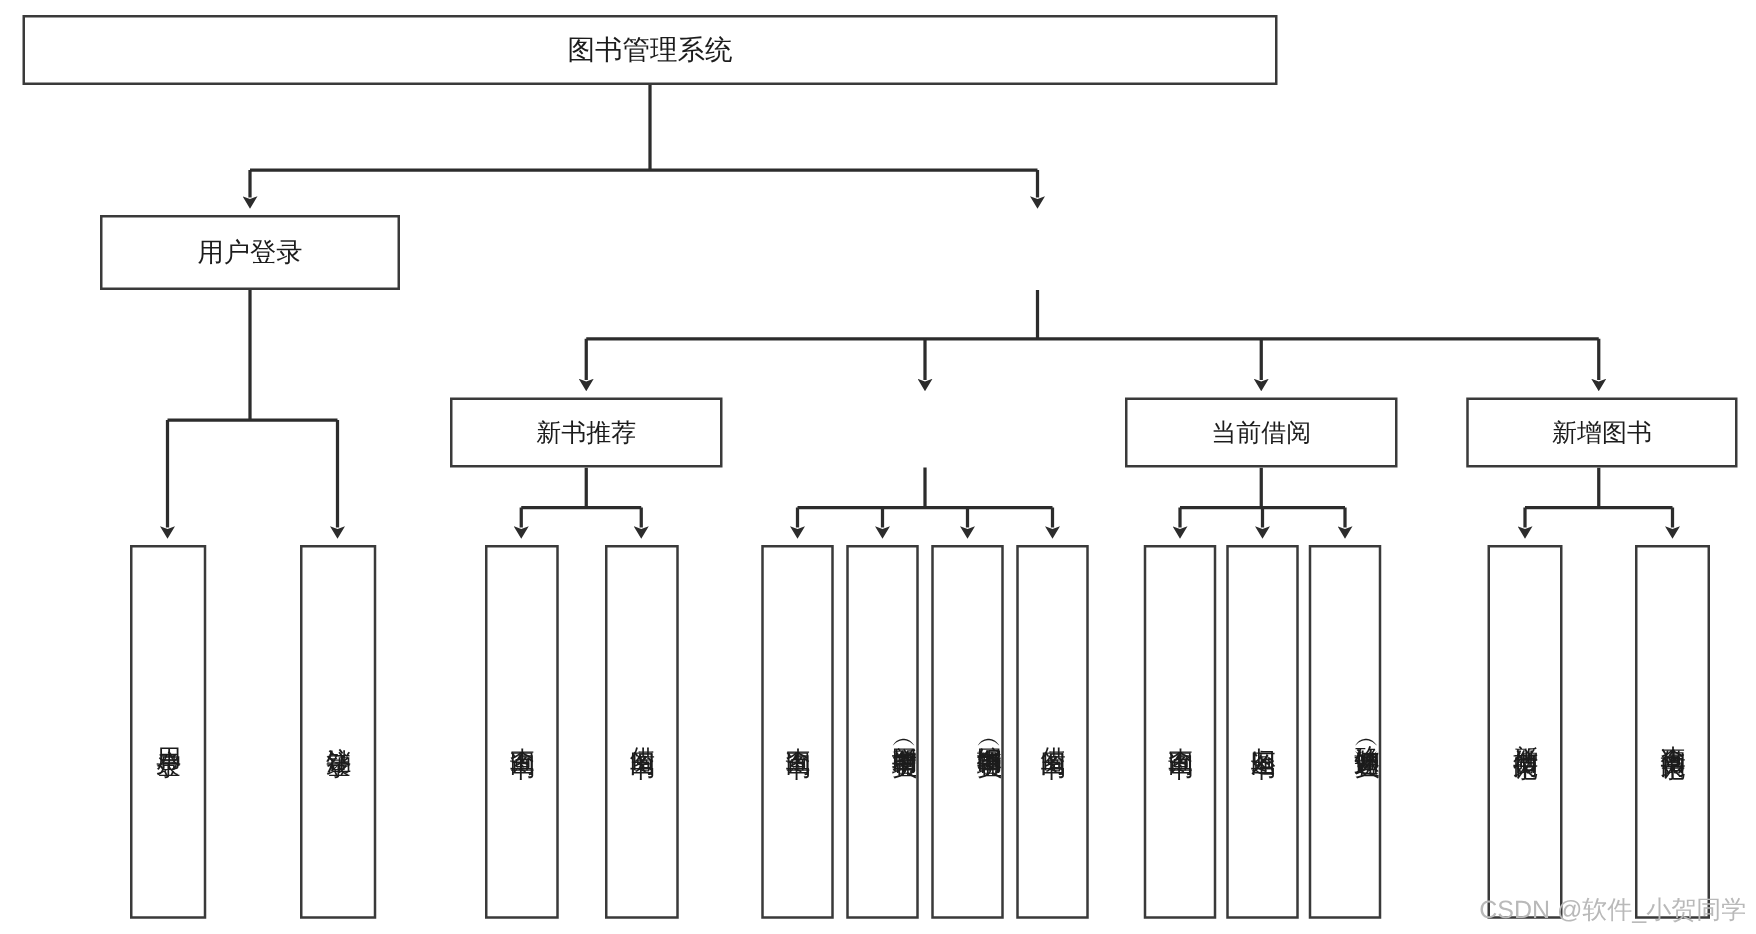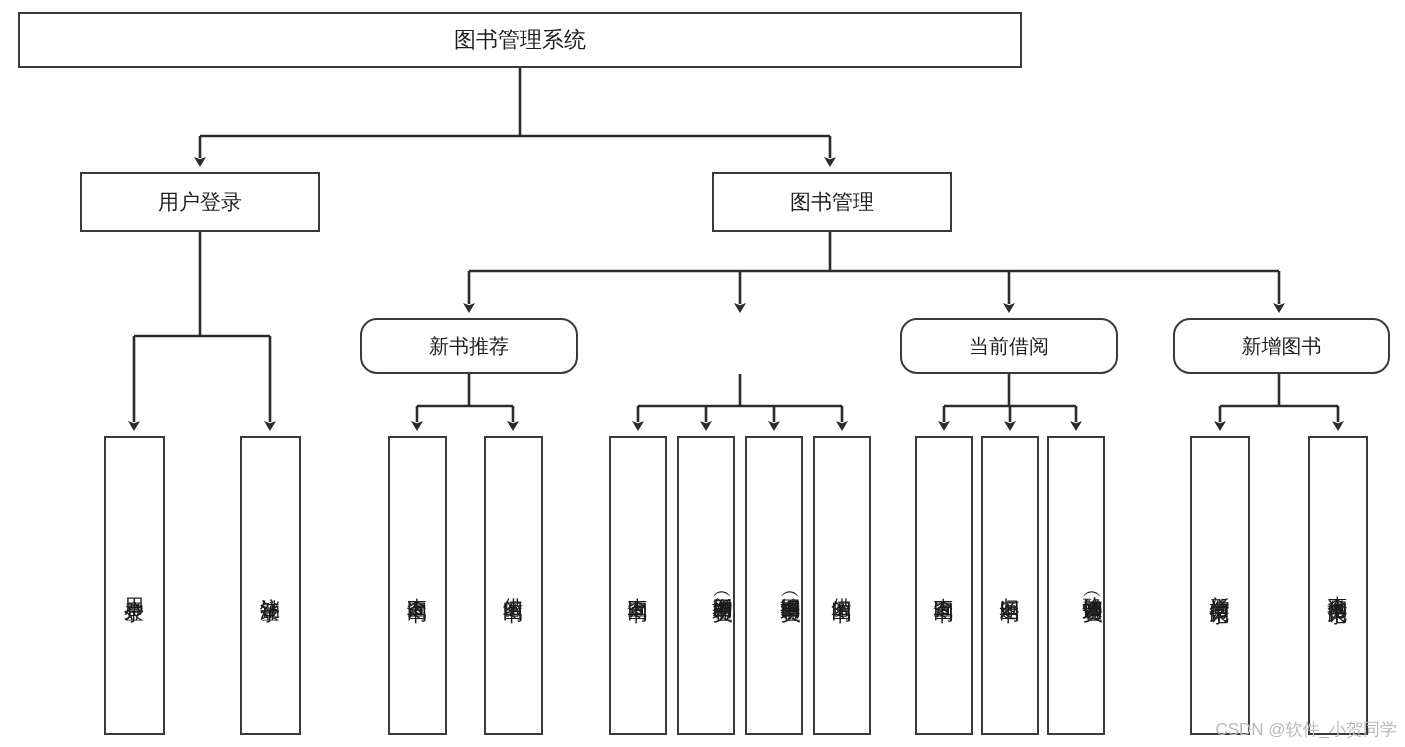--- a/index.html
+++ b/index.html
@@ -28,21 +28,20 @@
     color: #1c1c1c;
   }
   .node-root {
     font-size: 22px;
   }
   .node-l1 {
     font-size: 21px;
   }
   .node-l2 {
     font-size: 20px;
-    border-radius: 17px;
   }
   .node-leaf {
     font-size: 20px;
     writing-mode: vertical-rl;
     text-orientation: upright;
     letter-spacing: 2px;
     line-height: 1;
     padding: 6px 0;
     align-items: center;
     justify-content: center;
@@ -55,21 +54,21 @@
     left: 0;
     top: 0;
     width: 1405px;
     height: 747px;
     pointer-events: none;
   }
   .watermark {
     position: absolute;
     right: 8px;
     bottom: 6px;
-    font-size: 17px;
+    font-size: 20px;
     color: #b9b9b9;
     white-space: nowrap;
   }
 </style>
 </head>
 <body>
 
 <div id="canvas">
 
   <svg class="links" viewBox="0 0 1405 747">
@@ -118,21 +117,20 @@
       <path d="M1279,374 L1279,406"></path>
       <path d="M1220,406 L1338,406"></path>
       <path d="M1220,406 L1220,422" marker-end="url(#arrow)"></path>
       <path d="M1338,406 L1338,422" marker-end="url(#arrow)"></path>
     </g>
   </svg>
 
   <div class="node node-root" style="left:18px; top:12px; width:1004px; height:56px;">图书管理系统</div>
 
   <div class="node node-l1" style="left:80px; top:172px; width:240px; height:60px;">用户登录</div>
-  <div class="node node-l1" style="left:712px; top:172px; width:240px; height:60px;">图书管理</div>
 
   <div class="node node-l2" style="left:360px; top:318px; width:218px; height:56px;">新书推荐</div>
   <div class="node node-l2" style="left:900px; top:318px; width:218px; height:56px;">当前借阅</div>
   <div class="node node-l2" style="left:1173px; top:318px; width:217px; height:56px;">新增图书</div>
 
   <div class="node node-leaf" style="left:104px; top:436px; width:61px; height:299px;">用户登录</div>
   <div class="node node-leaf" style="left:240px; top:436px; width:61px; height:299px;">注销登录</div>
 
   <div class="node node-leaf" style="left:388px; top:436px; width:59px; height:299px;">查询图书</div>
   <div class="node node-leaf" style="left:484px; top:436px; width:59px; height:299px;">借阅图书</div>

